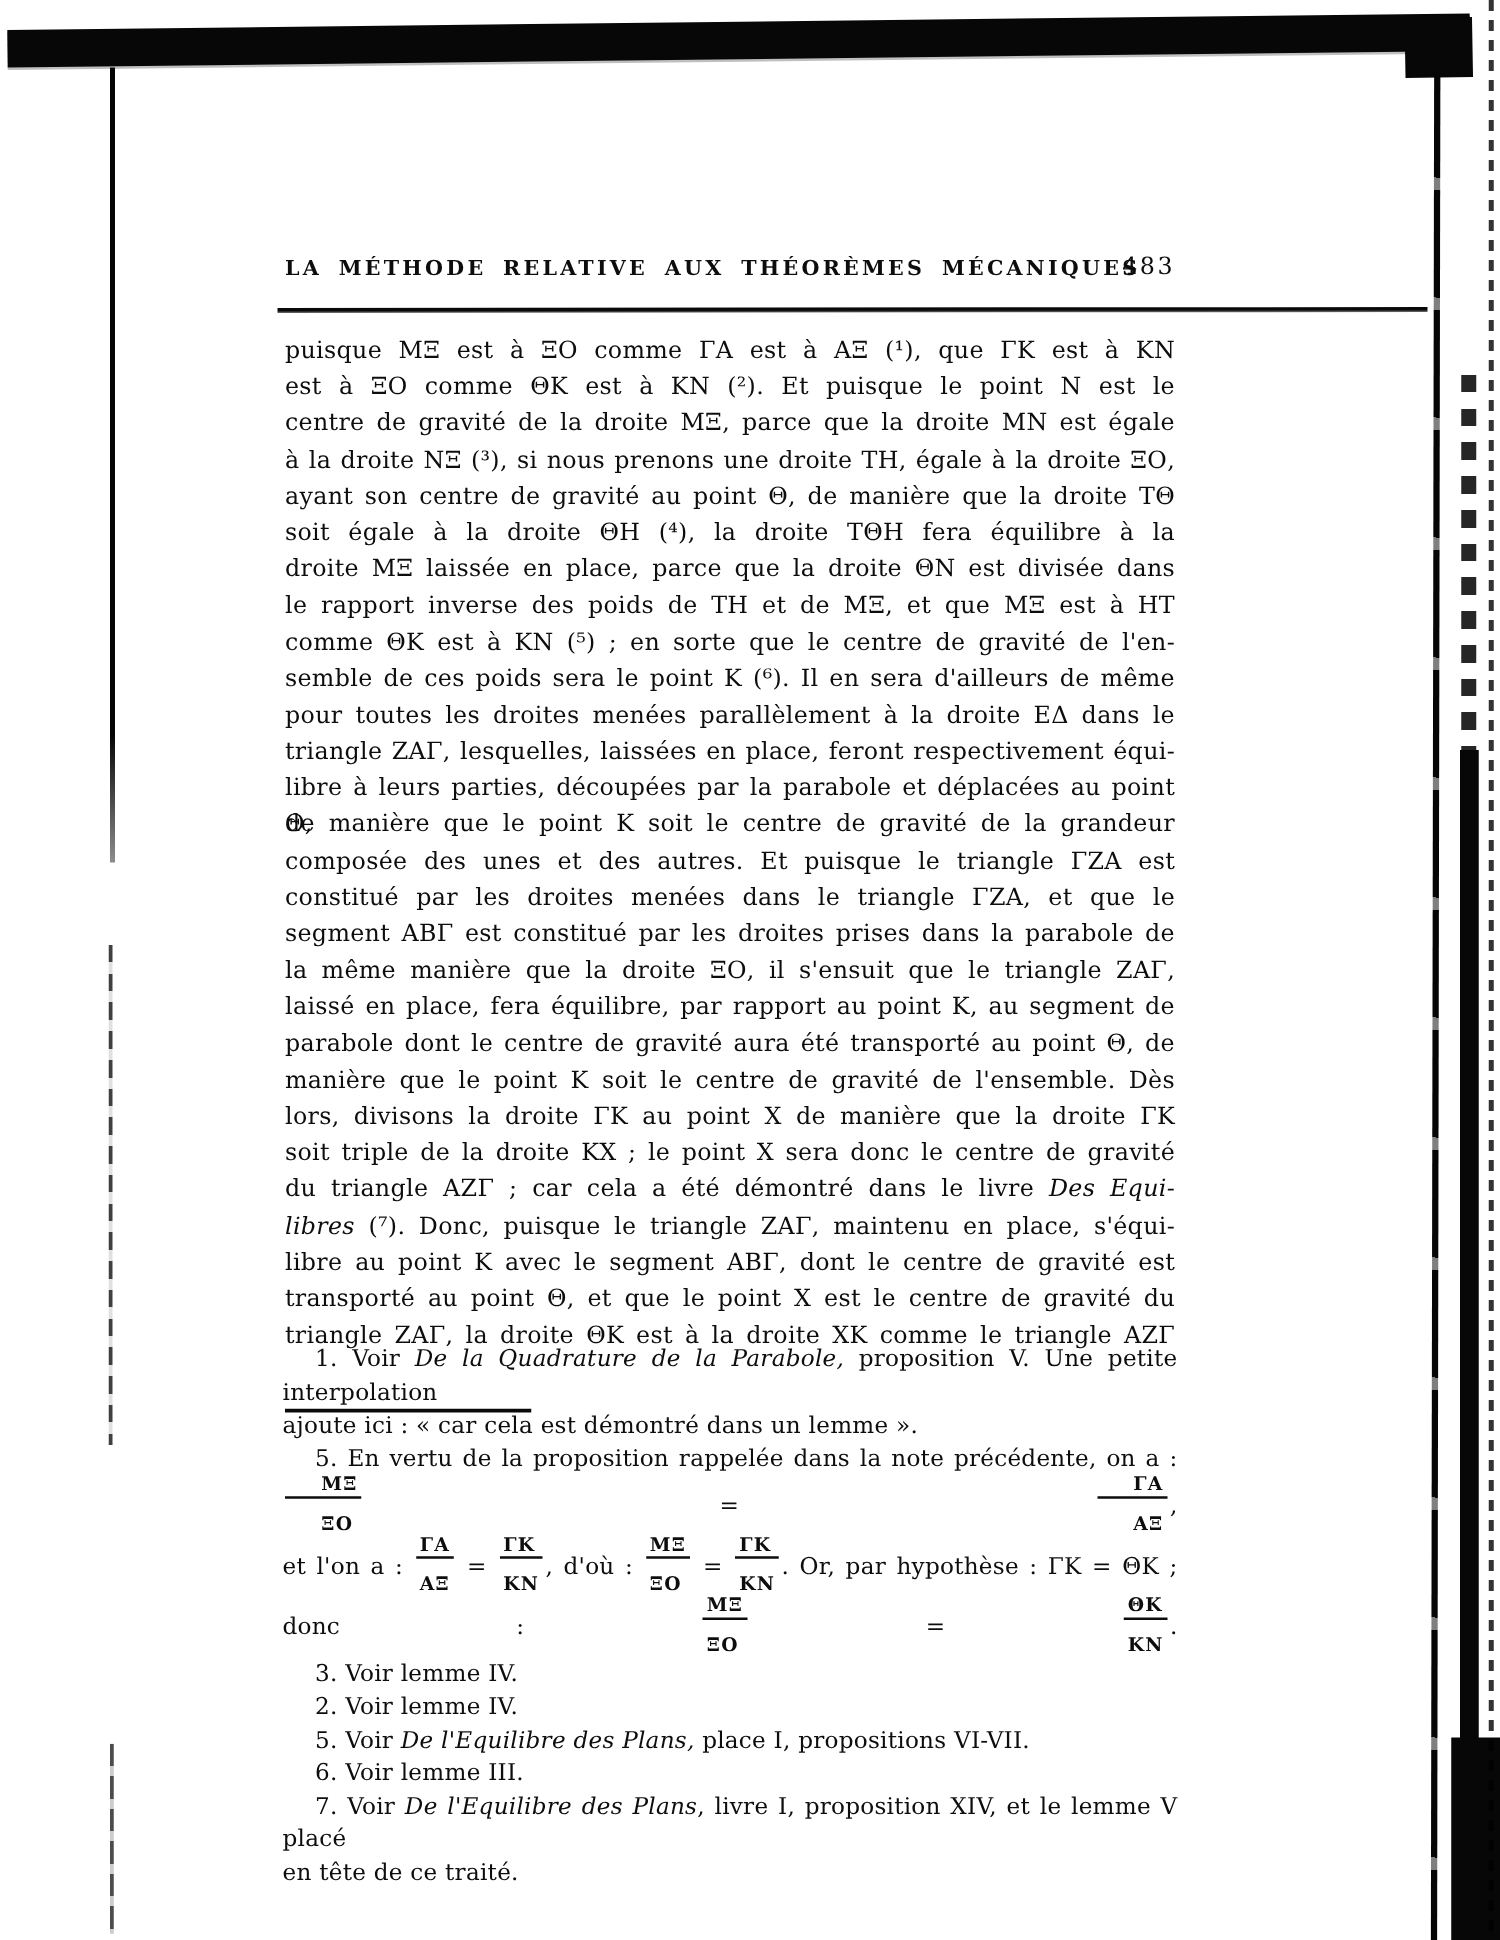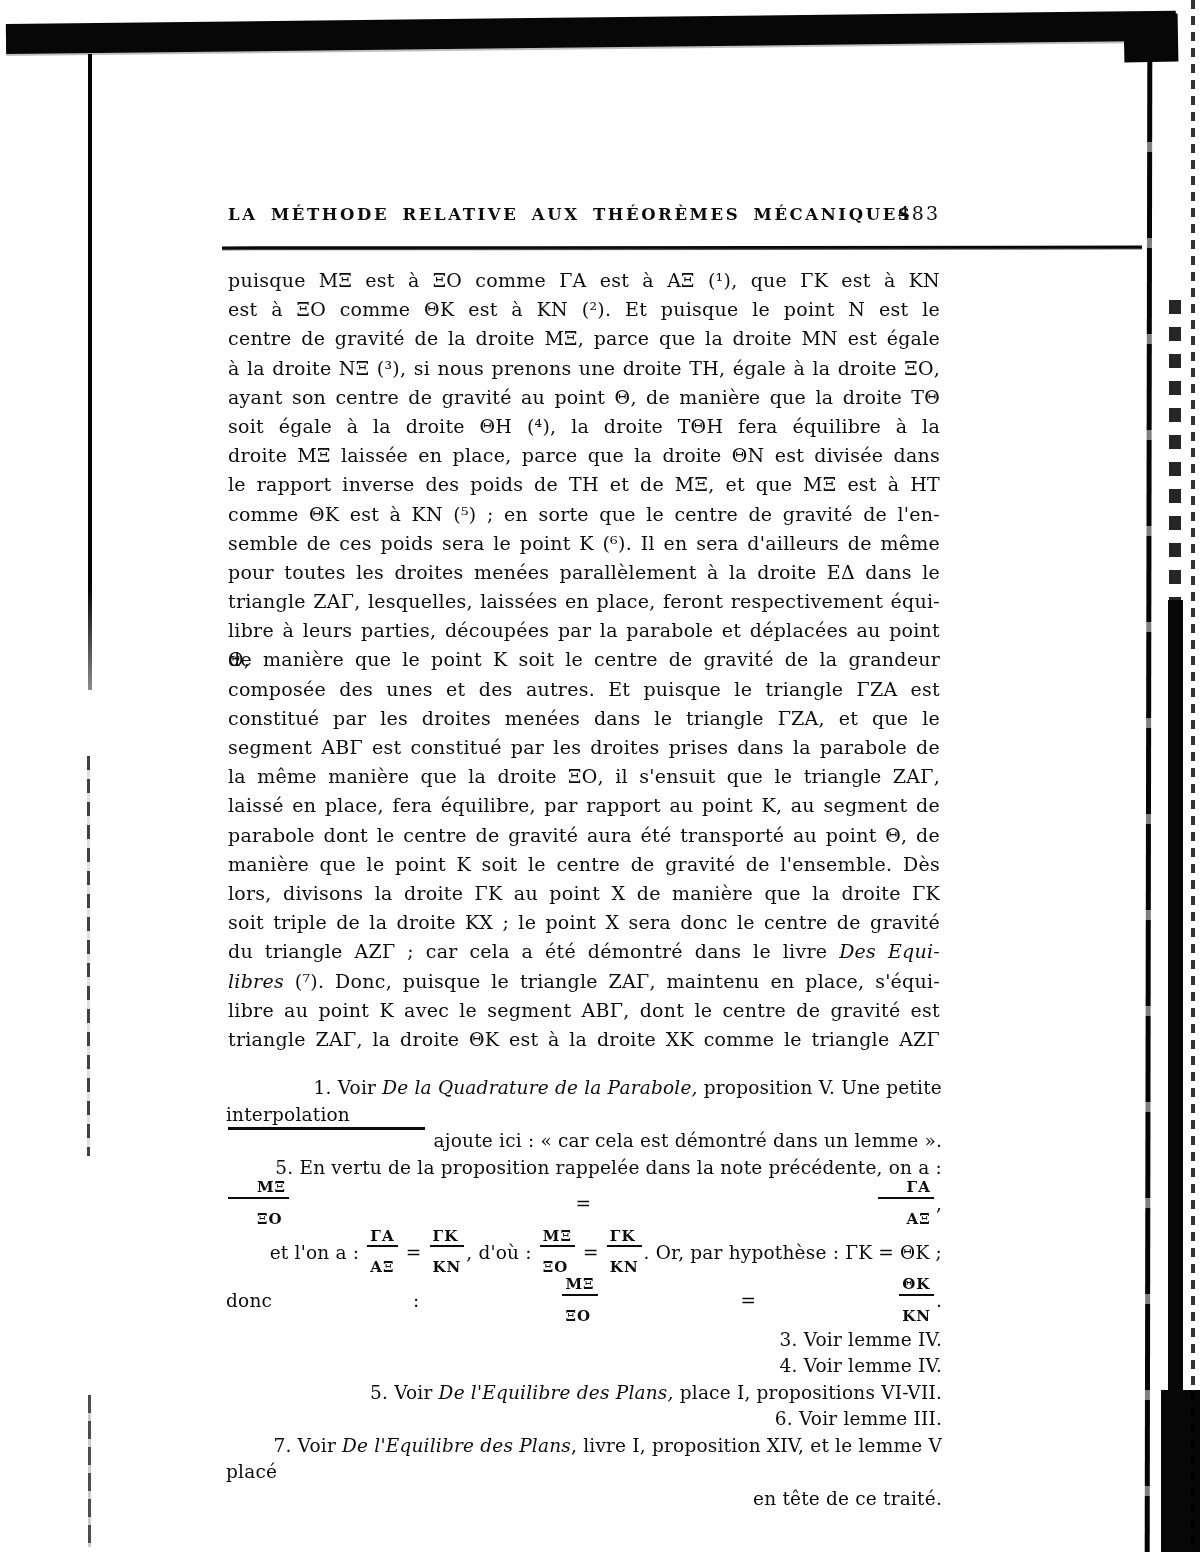--- a/index.html
+++ b/index.html
@@ -31,21 +31,21 @@
   .head-rule{position:absolute;left:222px;top:246px;width:920px;height:4px;
     background:linear-gradient(to bottom,#090909 55%,rgba(0,0,0,.55));transform:rotate(-.05deg);}
   
   .body-text{position:absolute;left:228px;top:266px;width:712px;font-size:19px;letter-spacing:.25px;}
   .body-text .tline{line-height:29.2px;height:29.2px;white-space:nowrap;}
   .tline.just{text-align:justify;text-align-last:justify;white-space:normal;}
   .tline i{font-style:italic;}
   
   .foot-rule{position:absolute;left:228px;top:1127px;width:197px;height:3px;background:#0a0a0a;}
   .footnotes{position:absolute;left:226px;top:1075px;width:716px;font-size:18.5px;letter-spacing:.2px;}
-  .footnotes .tline{line-height:26.5px;min-height:26.5px;text-align:right;}
+  .footnotes .tline{line-height:26.5px;min-height:26.5px;}
   .tline.ind{text-indent:26px;}
   .frac{display:inline-block;vertical-align:middle;text-align:right;font-size:15px;line-height:1.12;
     letter-spacing:1px;font-weight:bold;margin:0 2px;position:relative;top:-2px;}
   .frac .num{display:block;border-bottom:2px solid #0d0d0d;padding:0 3px 1px;}
   .frac .den{display:block;padding:12px 3px 0;}
 </style>
 </head>
 <body>
 
 <div class="page">
@@ -87,30 +87,31 @@
       <div class="tline just"><span>segment ΑΒΓ est constitué par les droites prises dans la parabole de</span></div>
       <div class="tline just"><span>la même manière que la droite ΞΟ, il s'ensuit que le triangle ΖΑΓ,</span></div>
       <div class="tline just"><span>laissé en place, fera équilibre, par rapport au point Κ, au segment de</span></div>
       <div class="tline just"><span>parabole dont le centre de gravité aura été transporté au point Θ, de</span></div>
       <div class="tline just"><span>manière que le point Κ soit le centre de gravité de l'ensemble. Dès</span></div>
       <div class="tline just"><span>lors, divisons la droite ΓΚ au point Χ de manière que la droite ΓΚ</span></div>
       <div class="tline just"><span>soit triple de la droite ΚΧ ; le point Χ sera donc le centre de gravité</span></div>
       <div class="tline just"><span>du triangle ΑΖΓ ; car cela a été démontré dans le livre </span><i>Des Equi-</i></div>
       <div class="tline just"><i>libres</i><span> (⁷). Donc, puisque le triangle ΖΑΓ, maintenu en place, s'équi-</span></div>
       <div class="tline just"><span>libre au point Κ avec le segment ΑΒΓ, dont le centre de gravité est</span></div>
+      <div class="tline just"><span>transporté au point Θ, et que le point Χ est le centre de gravité du</span></div>
       <div class="tline just"><span>triangle ΖΑΓ, la droite ΘΚ est à la droite ΧΚ comme le triangle ΑΖΓ</span></div>
     </div>
 
   <div class="foot-rule"></div>
   <div class="footnotes">
       <div class="tline just ind"><span>1. Voir </span><i>De la Quadrature de la Parabole,</i><span> proposition V. Une petite interpolation</span></div>
       <div class="tline"><span>ajoute ici : « car cela est démontré dans un lemme ».</span></div>
       <div class="tline just ind"><span>5. En vertu de la proposition rappelée dans la note précédente, on a : </span><span class="frac"><span class="num">ΜΞ</span><span class="den">ΞΟ</span></span><span> = </span><span class="frac"><span class="num">ΓΑ</span><span class="den">ΑΞ</span></span><span>,</span></div>
       <div class="tline just"><span>et l'on a : </span><span class="frac"><span class="num">ΓΑ</span><span class="den">ΑΞ</span></span><span> = </span><span class="frac"><span class="num">ΓΚ</span><span class="den">ΚΝ</span></span><span>, d'où : </span><span class="frac"><span class="num">ΜΞ</span><span class="den">ΞΟ</span></span><span> = </span><span class="frac"><span class="num">ΓΚ</span><span class="den">ΚΝ</span></span><span>. Or, par hypothèse : ΓΚ = ΘΚ ; donc : </span><span class="frac"><span class="num">ΜΞ</span><span class="den">ΞΟ</span></span><span> = </span><span class="frac"><span class="num">ΘΚ</span><span class="den">ΚΝ</span></span><span>.</span></div>
       <div class="tline ind"><span>3. Voir lemme IV.</span></div>
-      <div class="tline ind"><span>4. Voir lemme IV.</span></div>
+      <div class="tline ind"><span>2. Voir lemme IV.</span></div>
       <div class="tline ind"><span>5. Voir </span><i>De l'Equilibre des Plans,</i><span> place I, propositions VI-VII.</span></div>
       <div class="tline ind"><span>6. Voir lemme III.</span></div>
       <div class="tline just ind"><span>7. Voir </span><i>De l'Equilibre des Plans</i><span>, livre I, proposition XIV, et le lemme V placé</span></div>
       <div class="tline"><span>en tête de ce traité.</span></div>
     </div>
 
 </div>
 
 </body></html>

